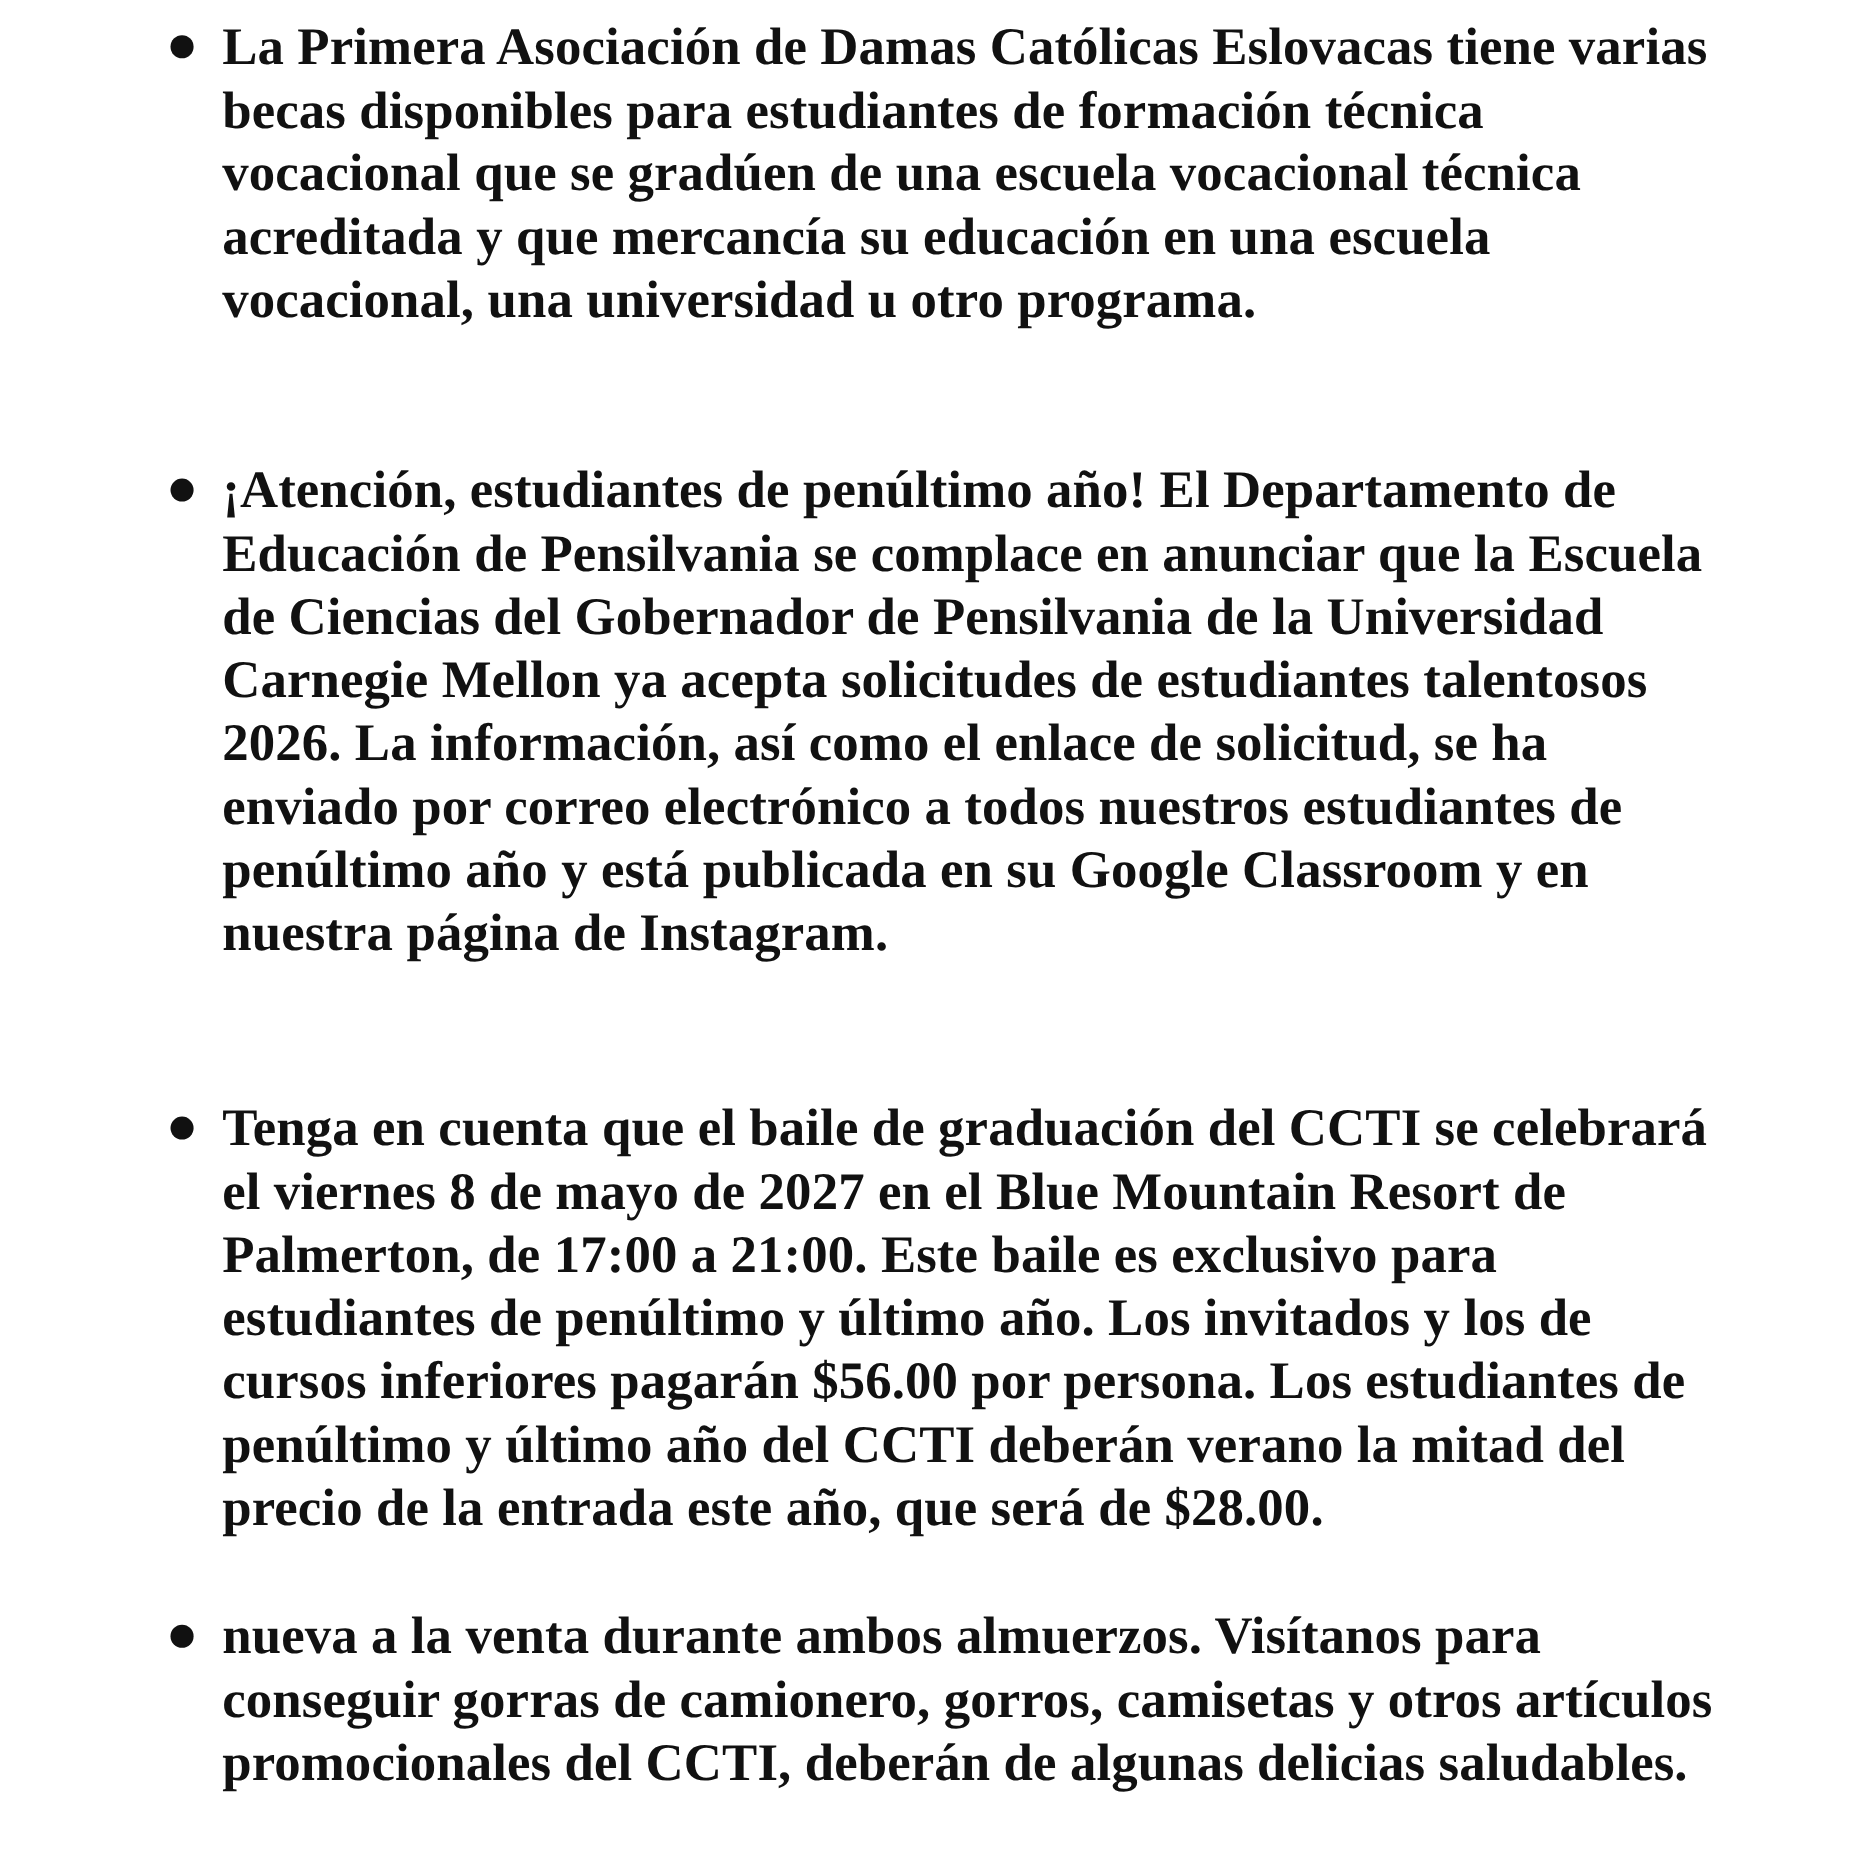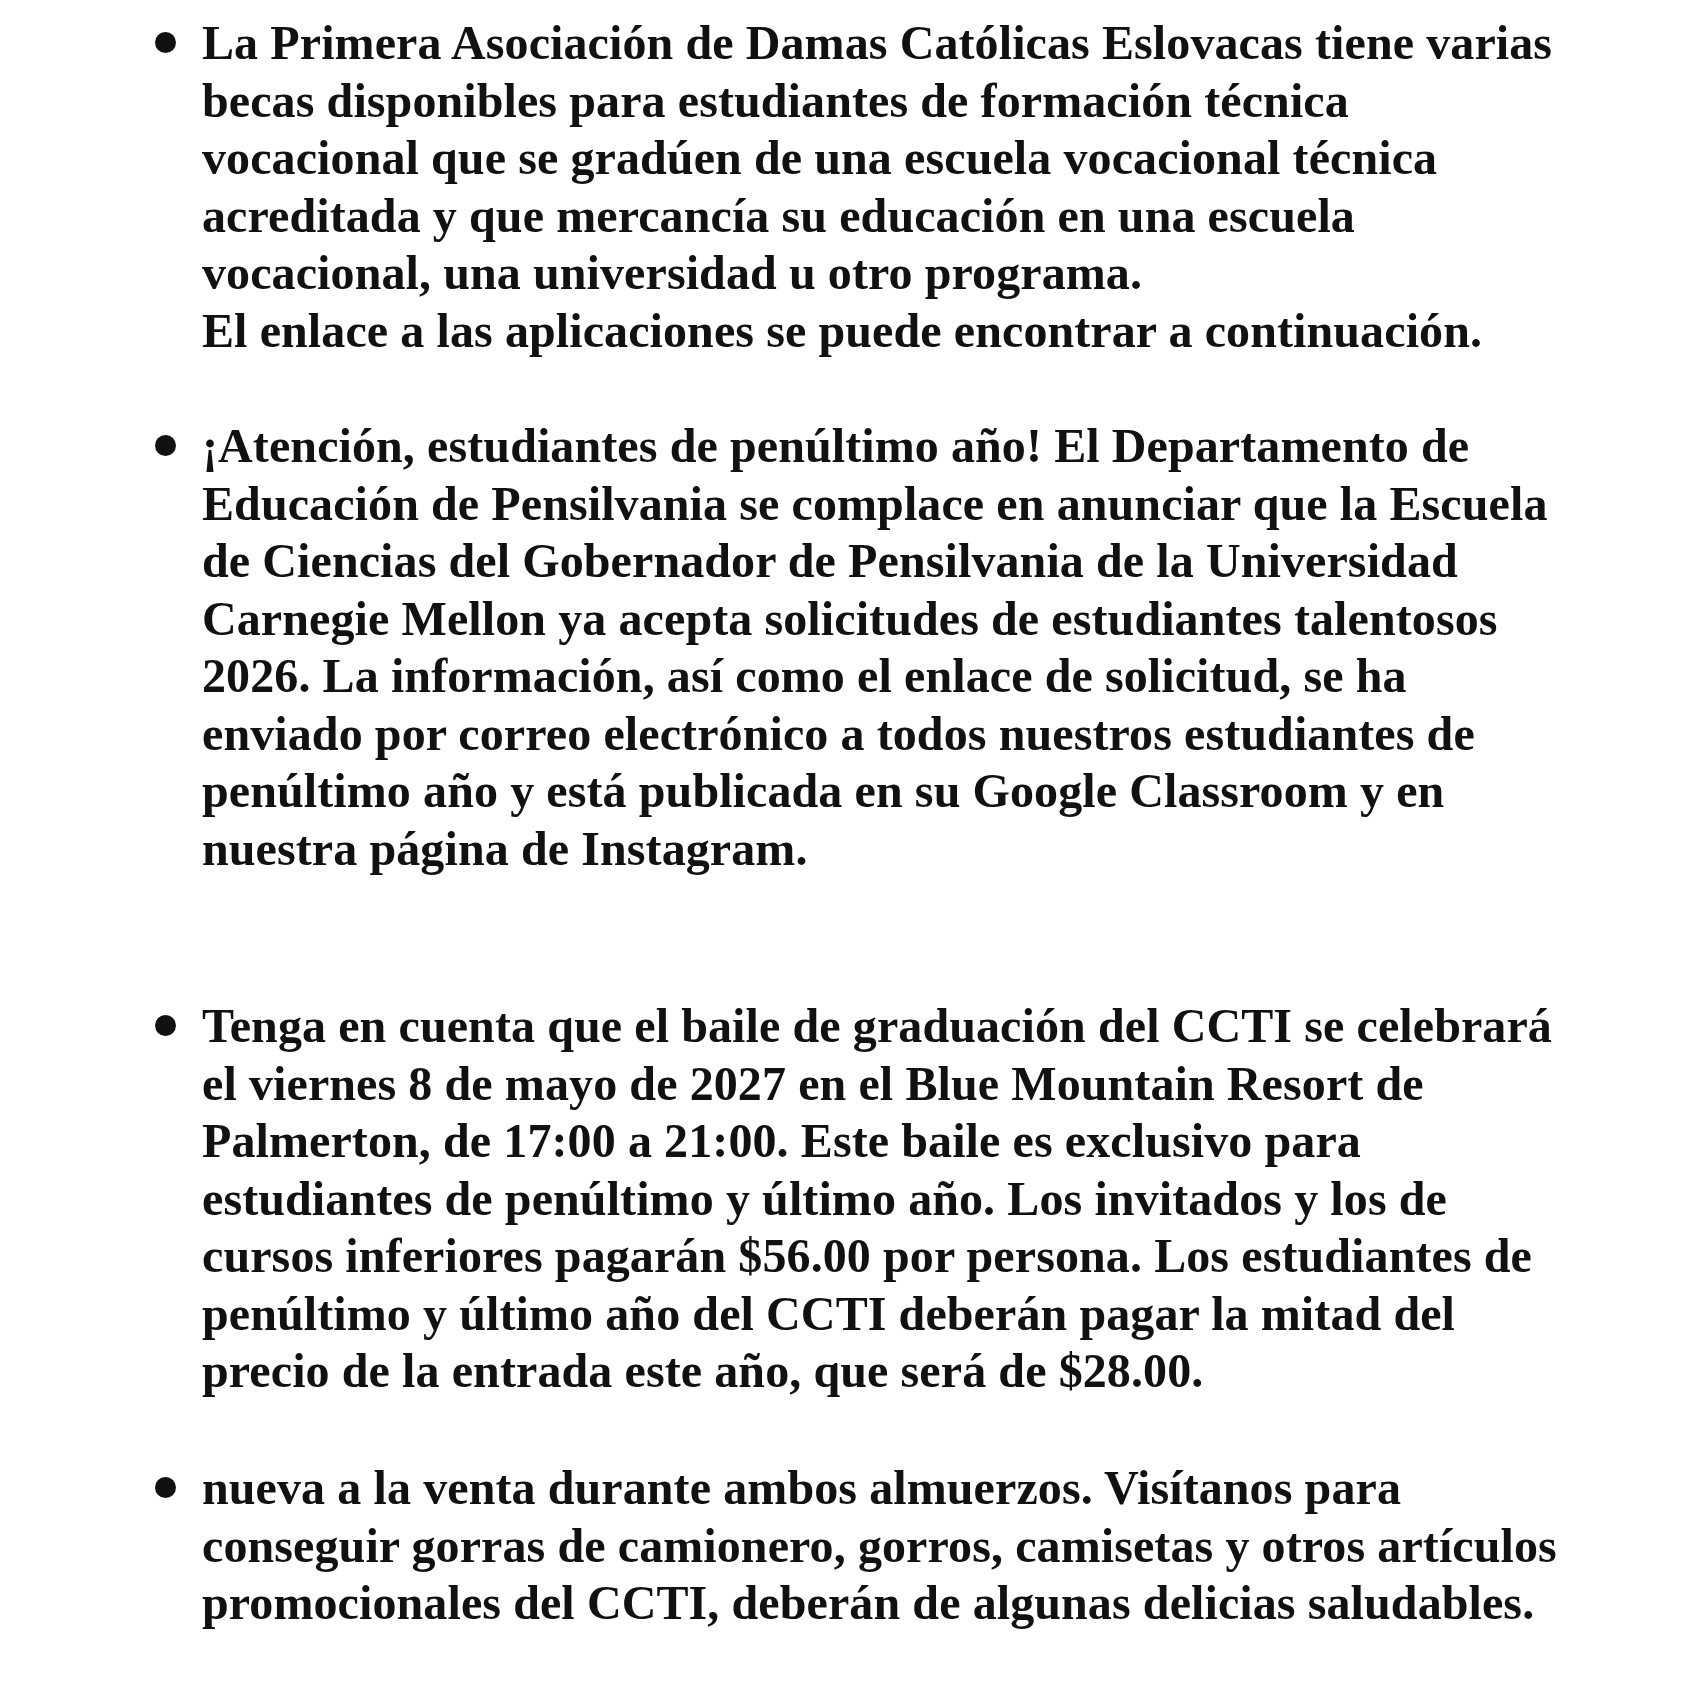--- a/index.html
+++ b/index.html
@@ -61,21 +61,20 @@
 <div class="page">
 
   <div class="item" id="item-1">
     <span class="bullet" style="background: rgb(17, 17, 17);"></span>
     <div class="lines">
       <span class="line">La Primera Asociación de Damas Católicas Eslovacas tiene varias</span>
       <span class="line">becas disponibles para estudiantes de formación técnica</span>
       <span class="line">vocacional que se gradúen de una escuela vocacional técnica</span>
       <span class="line">acreditada y que mercancía su educación en una escuela</span>
       <span class="line">vocacional, una universidad u otro programa.</span>
-      <span class="line">El enlace a las aplicaciones se puede encontrar a continuación.</span>
     </div>
   </div>
 
   <div class="item" id="item-2">
     <span class="bullet" style="background: rgb(17, 17, 17);"></span>
     <div class="lines">
       <span class="line">¡Atención, estudiantes de penúltimo año! El Departamento de</span>
       <span class="line">Educación de Pensilvania se complace en anunciar que la Escuela</span>
       <span class="line">de Ciencias del Gobernador de Pensilvania de la Universidad</span>
       <span class="line">Carnegie Mellon ya acepta solicitudes de estudiantes talentosos</span>
@@ -87,21 +86,21 @@
   </div>
 
   <div class="item" id="item-3">
     <span class="bullet" style="background: rgb(17, 17, 17);"></span>
     <div class="lines">
       <span class="line">Tenga en cuenta que el baile de graduación del CCTI se celebrará</span>
       <span class="line">el viernes 8 de mayo de 2027 en el Blue Mountain Resort de</span>
       <span class="line">Palmerton, de 17:00 a 21:00. Este baile es exclusivo para</span>
       <span class="line">estudiantes de penúltimo y último año. Los invitados y los de</span>
       <span class="line">cursos inferiores pagarán $56.00 por persona. Los estudiantes de</span>
-      <span class="line">penúltimo y último año del CCTI deberán pagar la mitad del</span>
+      <span class="line">penúltimo y último año del CCTI deberán verano la mitad del</span>
       <span class="line">precio de la entrada este año, que será de $28.00.</span>
     </div>
   </div>
 
   <div class="item" id="item-4">
     <span class="bullet" style="background: rgb(17, 17, 17);"></span>
     <div class="lines">
       <span class="line">nueva a la venta durante ambos almuerzos. Visítanos para</span>
       <span class="line">conseguir gorras de camionero, gorros, camisetas y otros artículos</span>
       <span class="line">promocionales del CCTI, deberán de algunas delicias saludables.</span>

